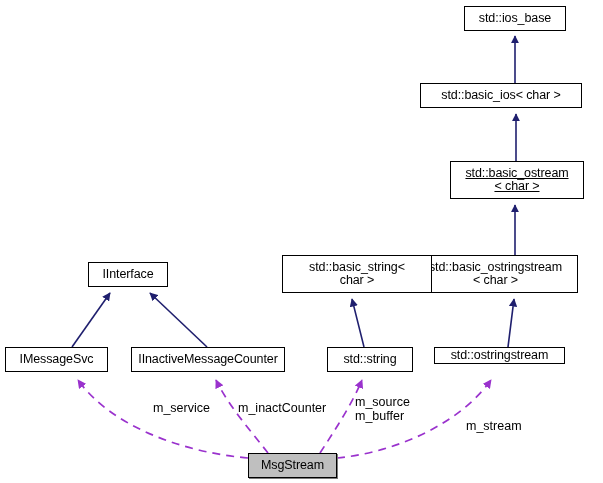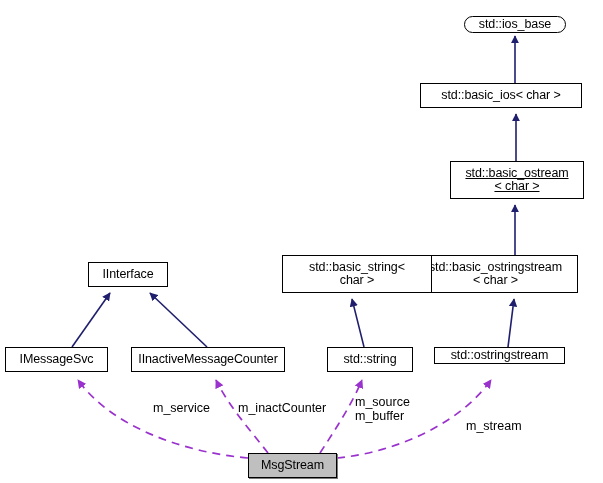--- a/index.html
+++ b/index.html
@@ -81,21 +81,21 @@
     </g>
 
     <g>
       <path d="M 248 458 C 180 452 110 425 78 380" fill="none" stroke="#9a32cd" stroke-width="1.7" stroke-dasharray="8,6" marker-end="url(#arrow-purple)"></path>
       <path d="M 268 453 C 250 430 228 405 216 380" fill="none" stroke="#9a32cd" stroke-width="1.7" stroke-dasharray="8,6" marker-end="url(#arrow-purple)"></path>
       <path d="M 320 453 C 335 430 352 404 362 380" fill="none" stroke="#9a32cd" stroke-width="1.7" stroke-dasharray="8,6" marker-end="url(#arrow-purple)"></path>
       <path d="M 337 458 C 398 452 460 423 491 380" fill="none" stroke="#9a32cd" stroke-width="1.7" stroke-dasharray="8,6" marker-end="url(#arrow-purple)"></path>
     </g>
   </svg>
 
-  <div class="node" style="left:464px; top:16px; width:102px; height:17px;border-radius:9px;">std::ios_base</div>
+  <div class="node" style="left:464px; top:6px; width:102px; height:25px;">std::ios_base</div>
 
   <div class="node" style="left:420px; top:83px; width:162px; height:25px;">std::basic_ios&lt; char &gt;</div>
 
   <div class="node" style="left:450px; top:161px; width:134px; height:38px;text-decoration:underline;">std::basic_ostream
 &lt; char &gt;</div>
 
   <div class="node" style="left:413px; top:255px; width:165px; height:38px;text-align:center;">std::basic_ostringstream
 &lt; char &gt;</div>
 
   <div class="node" style="left:434px; top:347px; width:131px; height:17px;">std::ostringstream</div>

